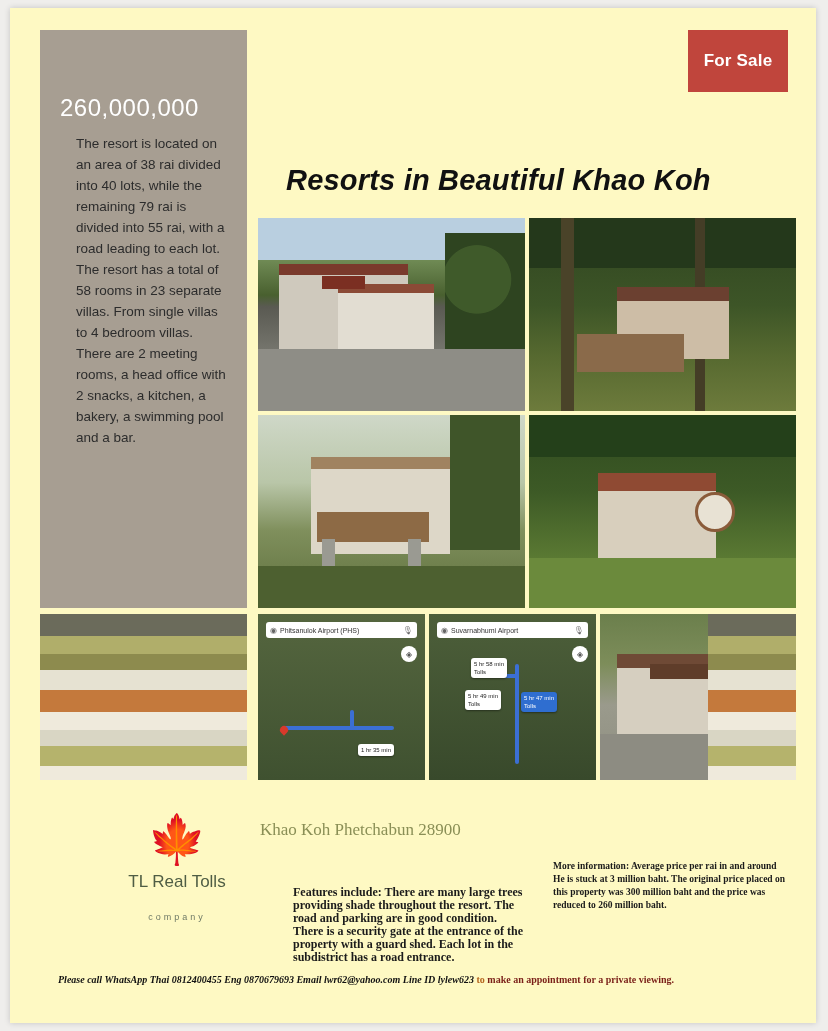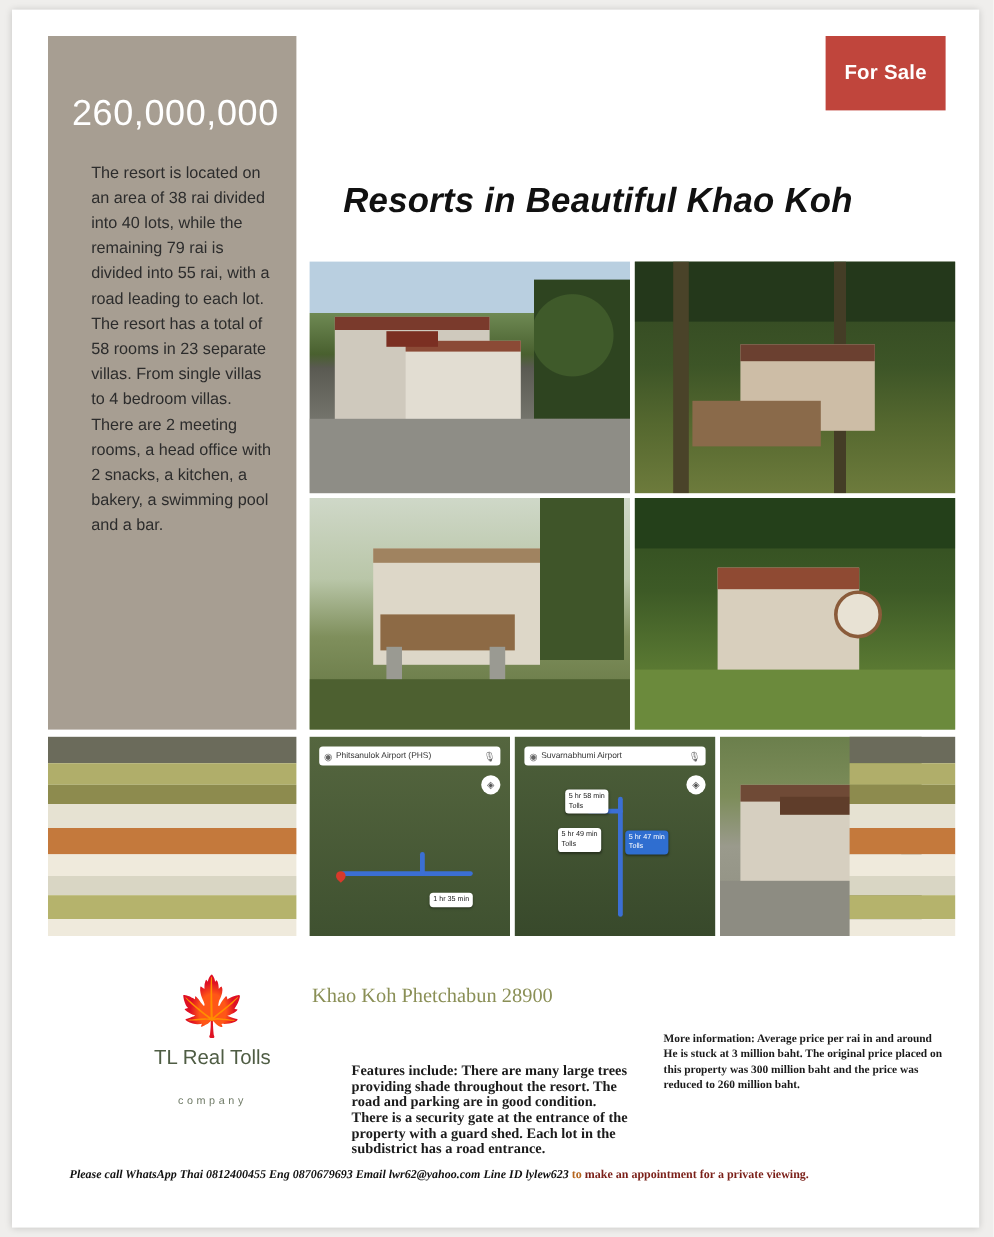--- a/index.html
+++ b/index.html
@@ -5,57 +5,57 @@
   html,body{margin:0;padding:0;}
   body{
     width:828px;height:1031px;
     background:#efeeec;
     font-family:"Liberation Sans", sans-serif;
     overflow:hidden;
   }
   .page{
     position:absolute;left:10px;top:8px;
     width:806px;height:1015px;
-    background:#ffffff;
+    background:#fef9c3;
     box-shadow:0 0 6px rgba(0,0,0,0.18);
   }
 
   
   .for-sale{
     position:absolute;right:28px;top:22px;
     width:100px;height:62px;
     background:#c0453c;
     color:#ffffff;
     display:flex;align-items:center;justify-content:center;
     font-size:17px;font-weight:bold;
     letter-spacing:.2px;
   }
 
   .left-panel{
     position:absolute;left:30px;top:22px;
     width:207px;height:578px;
     background:#a79e92;
   }
   .price{
-    position:absolute;left:20px;top:48px;
+    position:absolute;left:20px;top:64px;
     color:#ffffff;
-    font-size:30px;
+    font-size:24px;
     font-weight:normal;
     letter-spacing:.5px;
   }
   .blurb{
     position:absolute;left:66px;top:125px;
     width:150px;
     color:#2c2c2c;
     font-size:13.5px;
     line-height:21px;
   }
 
   .headline{
-    position:absolute;left:276px;top:144px;
+    position:absolute;left:276px;top:156px;
     font-size:29px;
     font-style:italic;
     font-weight:bold;
     color:#111111;
     letter-spacing:.2px;
     font-family:"Liberation Sans", sans-serif;
   }
 
   
   .collage{

